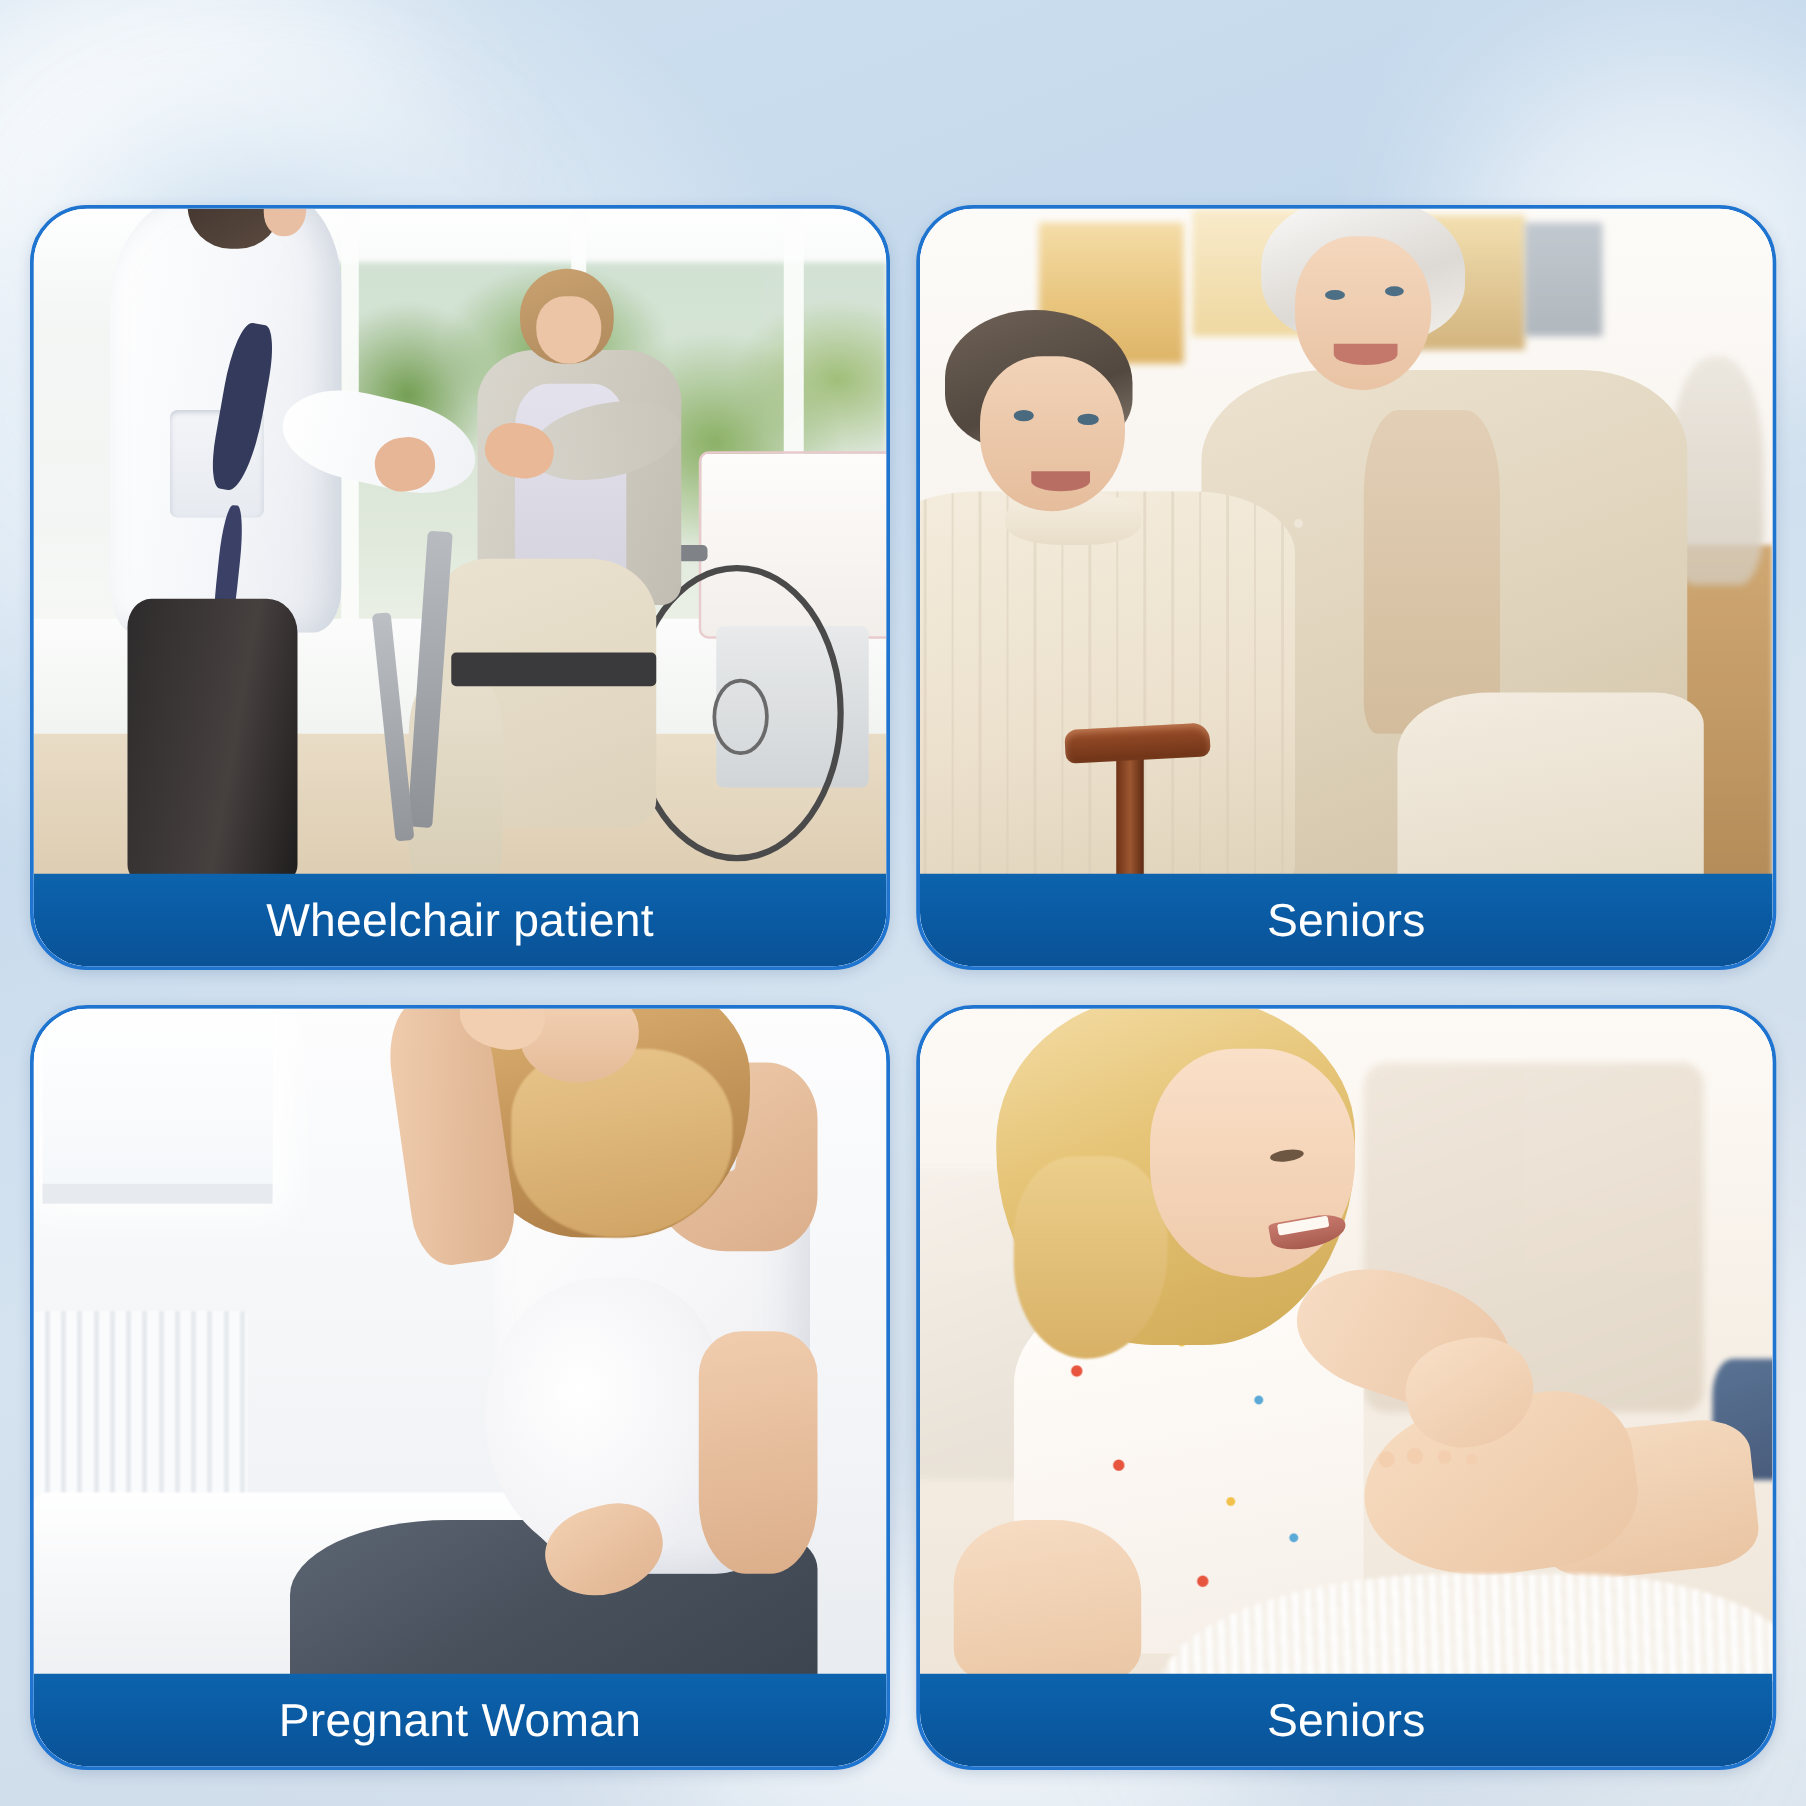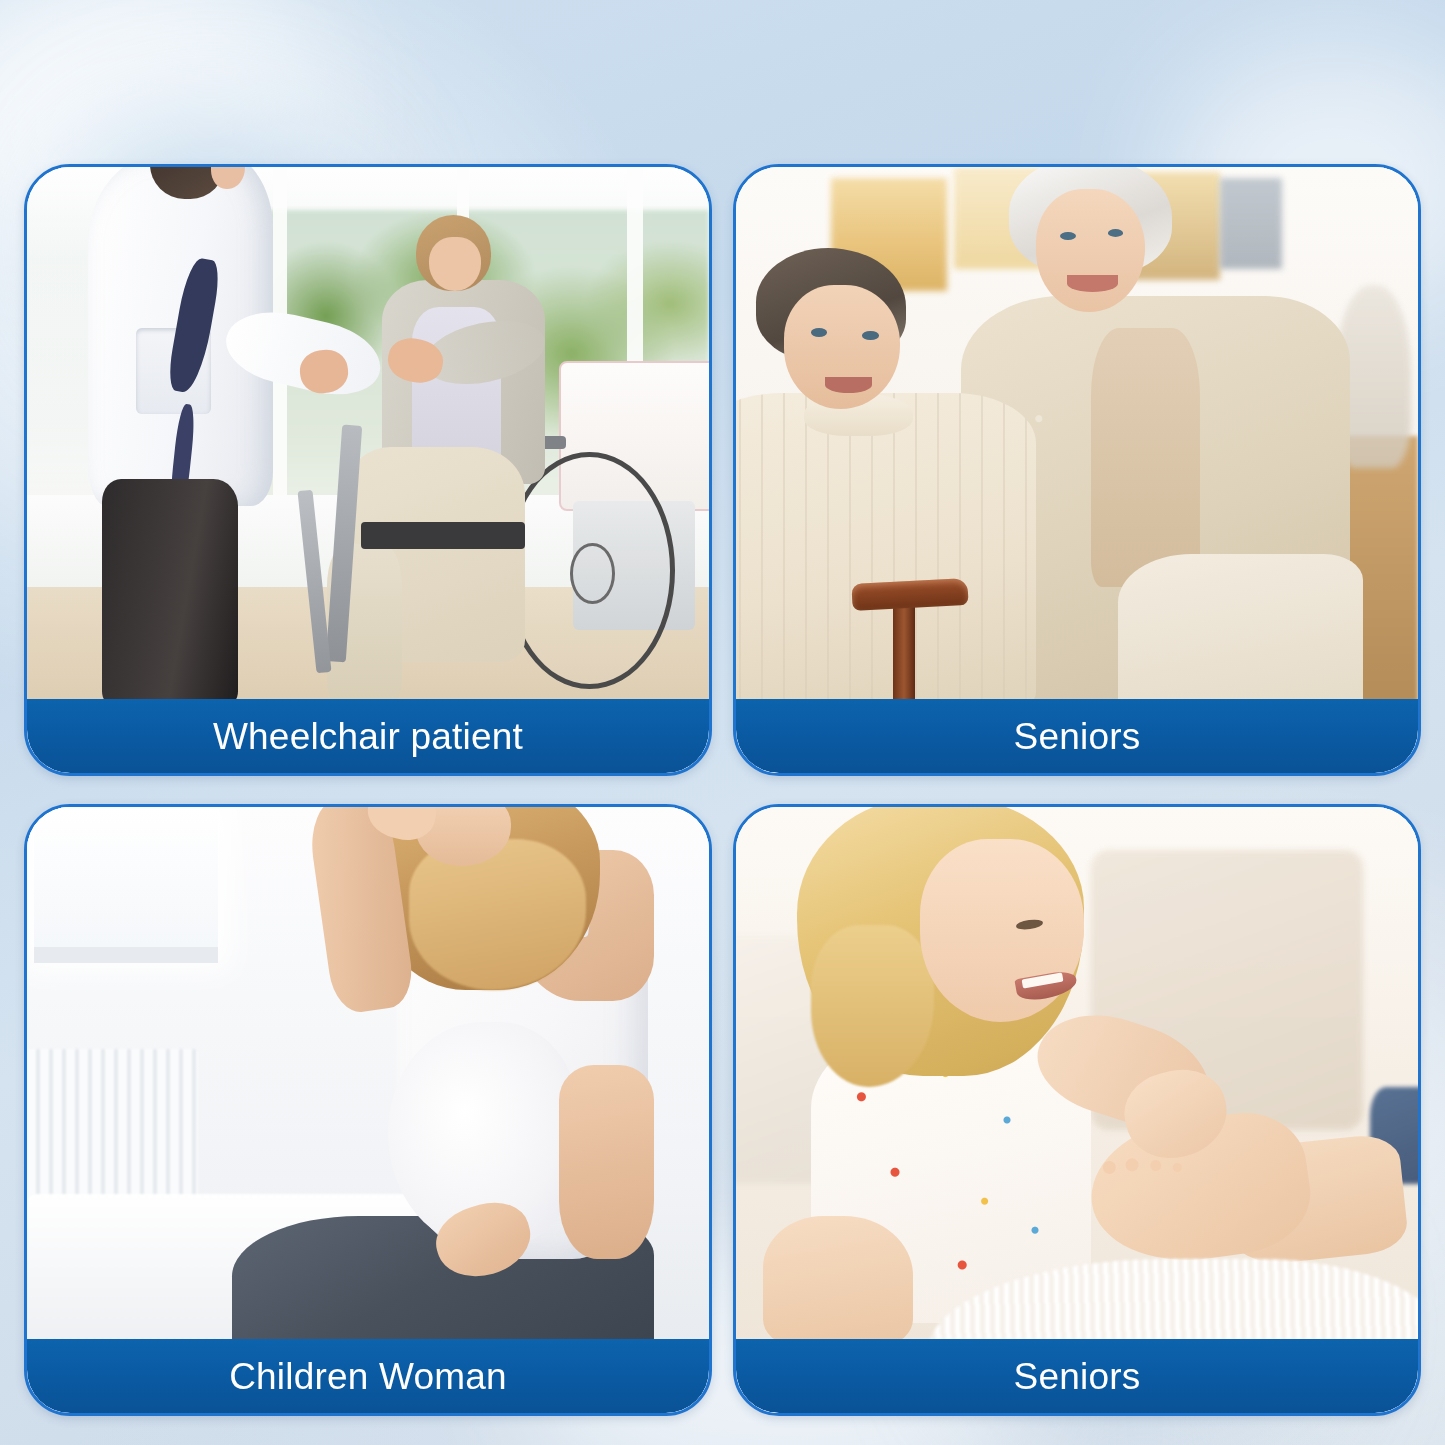--- a/index.html
+++ b/index.html
@@ -708,21 +708,21 @@
         <div class="w-necklace"></div>
         <div class="w-armlow"></div>
         <div class="w-hand2"></div>
         <div class="w-hair"></div>
         <div class="w-hair2"></div>
         <div class="w-face"></div>
         <div class="w-armup"></div>
         <div class="w-hand"></div>
       </div>
       <div class="caption">
-        <span class="caption-text">Children Woman</span>
+        <span class="caption-text">Pregnant Woman</span>
       </div>
     </div>
 
     <div class="card">
       <div class="photo p4">
         <div class="sofa"></div>
         <div class="cushion1"></div>
         <div class="cushion2"></div>
         <div class="corner-blue"></div>
         <div class="c-leg"></div>

